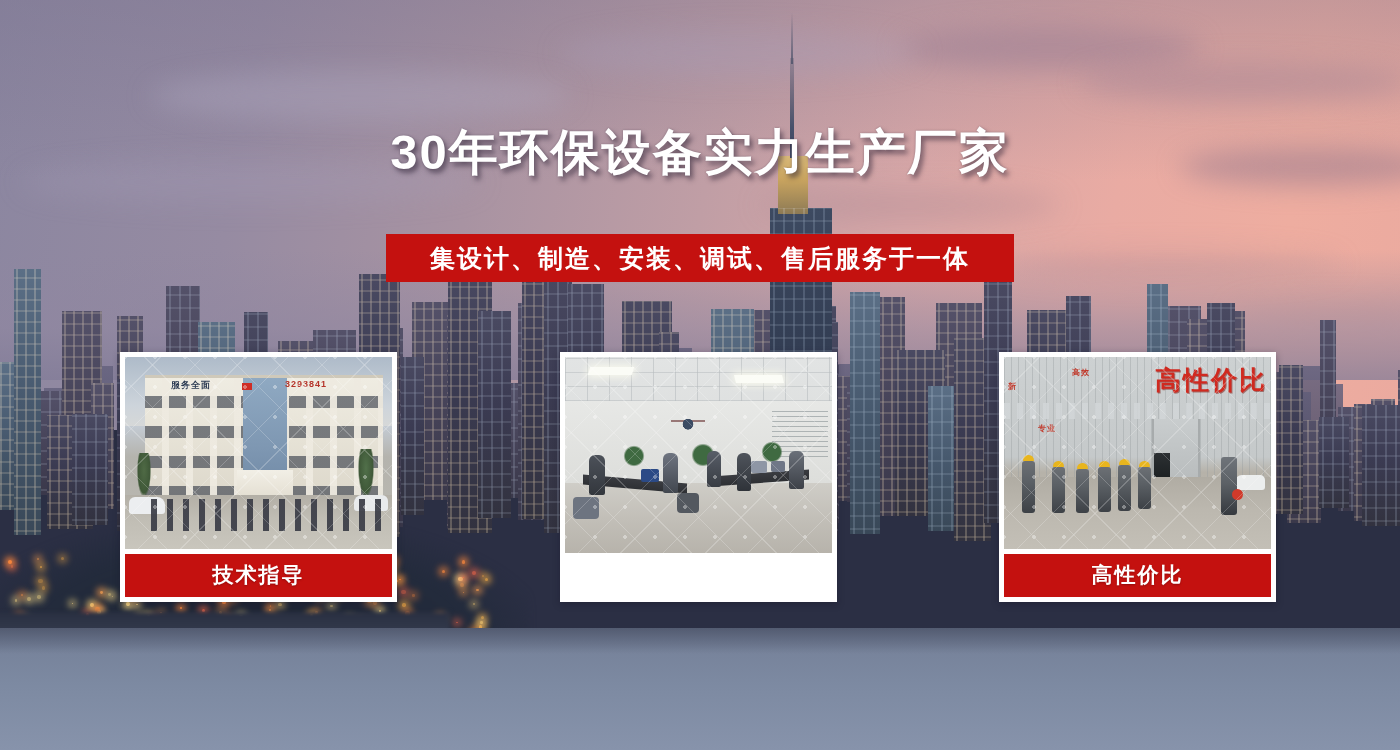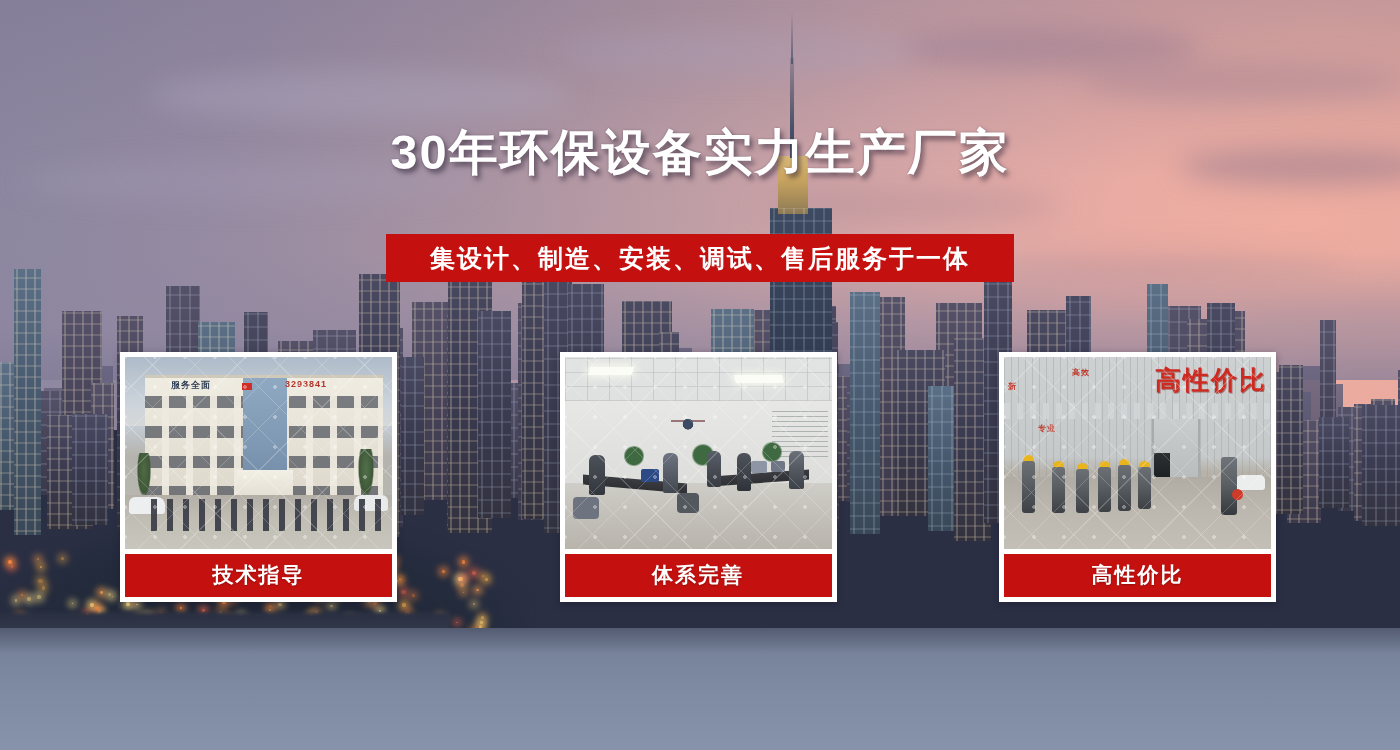--- a/index.html
+++ b/index.html
@@ -881,23 +881,20 @@
         <div class="pers" style="left:142px;top:94px;width:14px;height:36px;background:linear-gradient(180deg,#585e68 0%,#383c43 100%);"></div>
         <div class="pers" style="left:172px;top:96px;width:14px;height:38px;background:linear-gradient(180deg,#4f545c 0%,#2f3339 100%);"></div>
         <div class="pers" style="left:224px;top:94px;width:15px;height:38px;background:linear-gradient(180deg,#6a7079 0%,#3d4148 100%);"></div>
         <div class="pc" style="left:76px;top:112px;width:18px;height:13px;background:#2b4a86;"></div>
         <div class="pc" style="left:186px;top:104px;width:16px;height:12px;background:#8e96a5;"></div>
         <div class="pc" style="left:206px;top:104px;width:14px;height:11px;background:#6f7787;"></div>
         <div class="pc" style="left:8px;top:140px;width:26px;height:22px;background:#6d7480;border-radius:4px;"></div>
         <div class="pc" style="left:112px;top:136px;width:22px;height:20px;background:#53585f;border-radius:4px;"></div>
         <div class="wm"></div>
       </div>
-      <div class="cardlabel">
-        <span>体系完善</span>
-      </div>
     </div>
 
     <div class="card">
       <div class="photo p4">
         <div class="fac"></div>
         <div class="bigred">高性价比</div>
         <div class="slog sl1">新</div>
         <div class="slog sl2">专业</div>
         <div class="slog sl3">高效</div>
         <div class="band"></div>

